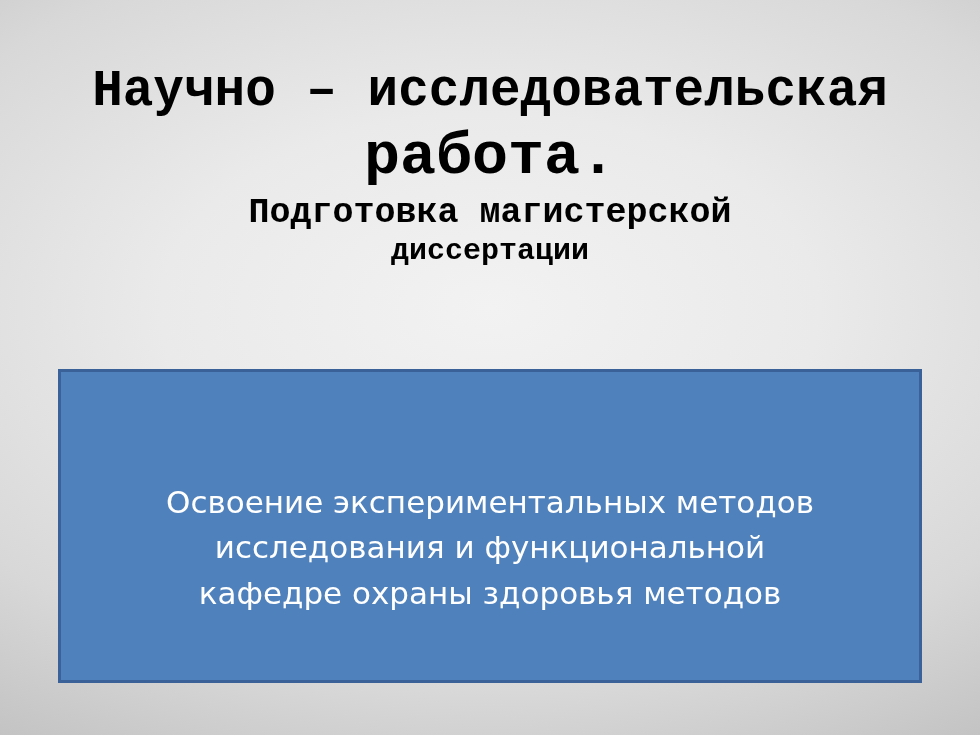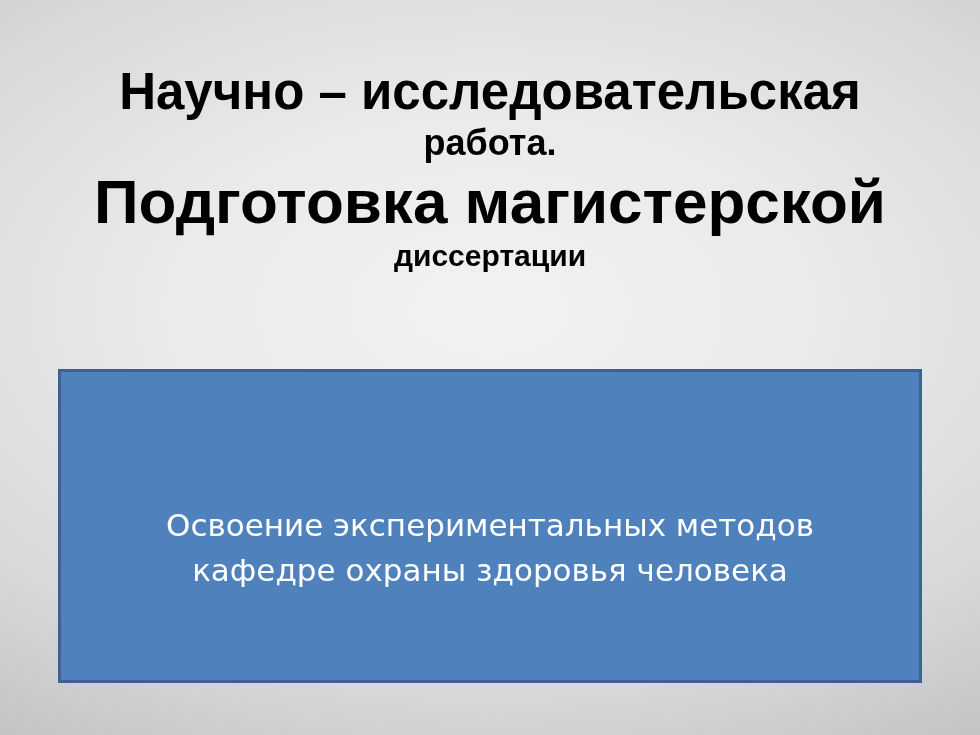--- a/index.html
+++ b/index.html
@@ -21,31 +21,31 @@
     overflow: hidden;
   }
   .title-block {
     position: absolute;
     top: 62px;
     left: 60px;
     width: 860px;
     text-align: center;
   }
   .title-line {
-    font-family: Liberation Sans, sans-serif;
+    font-family: Liberation Mono, monospace;
     font-weight: bold;
     color: #000000;
     font-size: 50px;
     line-height: 1.18;
     letter-spacing: 0px;
     white-space: nowrap;
   }
   .title-line.l1 { font-size: 51px; }
-  .title-line.l2 { font-size: 36px; }
-  .title-line.l3 { font-size: 62px; }
+  .title-line.l2 { font-size: 60px; }
+  .title-line.l3 { font-size: 35px; }
   .title-line.l4 { font-size: 30px; }
 
   .body-box {
     position: absolute;
     left: 58px;
     top: 369px;
     width: 864px;
     height: 314px;
     background: #4f81bd;
     border: 3px solid #3b6298;
@@ -75,17 +75,18 @@
   <div class="title-block">
     <div class="title-line l1">Научно – исследовательская</div>
     <div class="title-line l2">работа.</div>
     <div class="title-line l3">Подготовка магистерской</div>
     <div class="title-line l4">диссертации</div>
   </div>
 
   <div class="body-box">
     <div class="body-text">
       <div>Освоение экспериментальных методов</div>
-      <div>кафедре охраны здоровья человека</div>
+      <div>исследования и функциональной</div>
+      <div>кафедре охраны здоровья методов</div>
     </div>
   </div>
 
 </div>
 
 </body></html>

